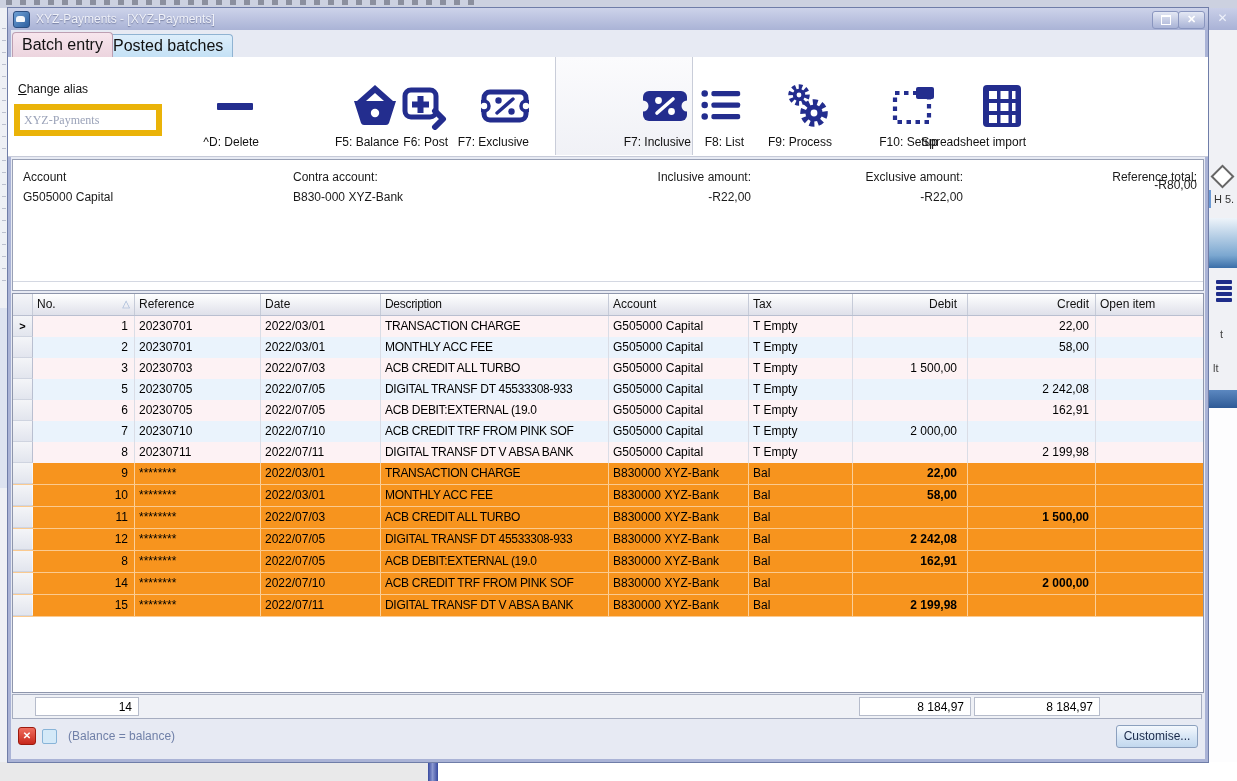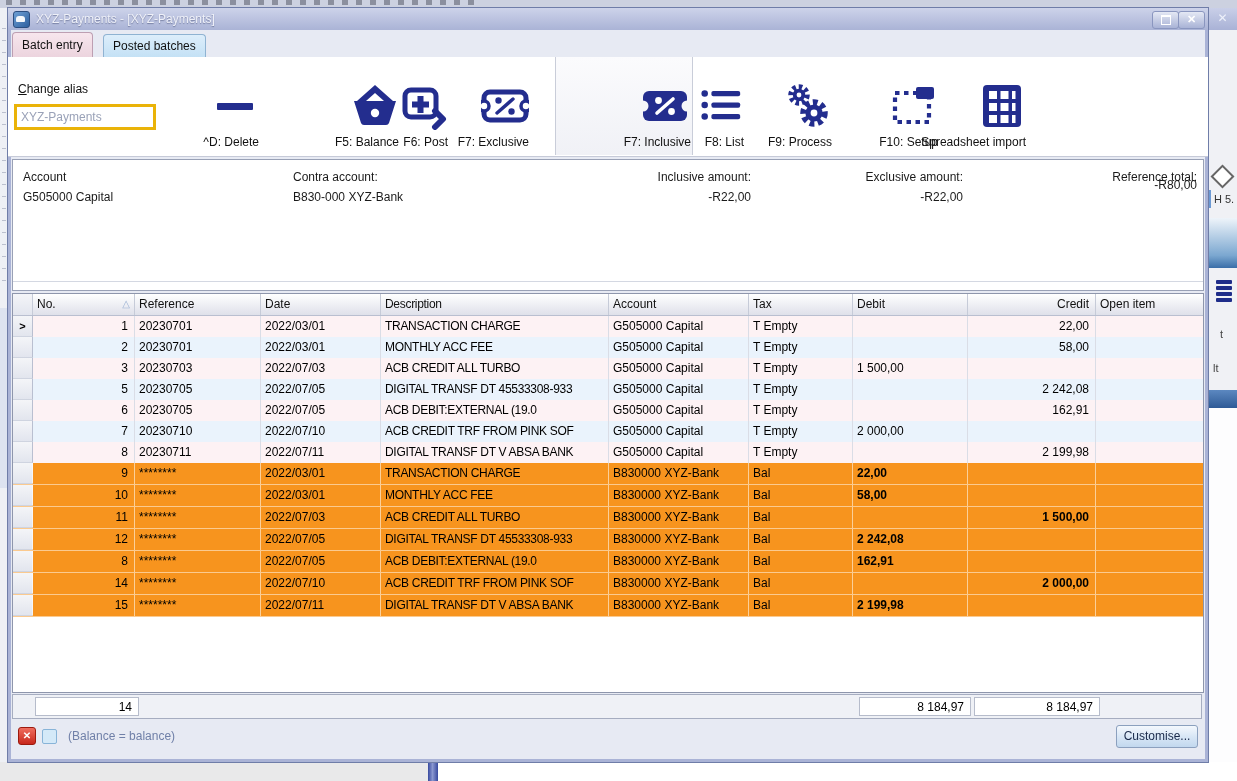--- a/index.html
+++ b/index.html
@@ -47,33 +47,33 @@
       background:#f4f7fb;border-radius:3px 3px 1px 1px}
   .title-text{color:#eef0f8;font-size:12px;text-shadow:0 1px 1px rgba(60,70,110,.5)}
   .win-btn{position:absolute;top:3px;width:25px;height:16px;border:1px solid #8a96bf;border-radius:3px;
       background:linear-gradient(#e4e8f4,#a9b3d6);color:#fff;text-align:center;
       font-size:10px;line-height:14px;font-weight:bold;cursor:default}
   .btn-restore{right:29px}
   .btn-close{right:3px;font-size:11px}
   .btn-restore i{display:inline-block;width:8px;height:7px;border:1px solid #fff;border-top-width:2px;margin-top:3px}
   
   .tabbar{position:absolute;left:0;top:22px;width:100%;height:27px;border-bottom:1px solid #c2c8da}
-  .tab{position:absolute;bottom:0;font-size:12px;color:#111;
+  .tab{position:absolute;bottom:0;font-size:16px;color:#111;
       border:1px solid #a9a3b8;border-bottom:none;border-radius:4px 4px 0 0;padding:0 9px;cursor:default}
   .tab-active{left:4px;height:24px;line-height:24px;z-index:2;
       background:linear-gradient(#f7e6ed,#ecd4de);border-color:#bd9fb2}
   .tab-inactive{left:95px;height:22px;line-height:22px;
       background:linear-gradient(#ddeefb,#c4e1f5);border-color:#8fb3d2}
   
   .toolbar{position:absolute;left:0;top:49px;width:100%;height:99px;background:#fff;
       border-bottom:1px solid #c6cad8}
   .alias-label{position:absolute;left:10px;top:25px;font-size:12px;color:#111}
   .alias-label u{text-decoration:underline}
-  .alias-input{position:absolute;left:6px;top:47px;width:128px;height:20px;border:3px solid #eab308;
-      background:#fff;color:#9aa2b8;font-size:12px;padding:0 4px;font-family:Liberation Sans, sans-serif}
+  .alias-input{position:absolute;left:6px;top:47px;width:128px;height:20px;border:6px solid #eab308;
+      background:#fff;color:#9aa2b8;font-size:12px;padding:0 4px;font-family:Liberation Serif, serif}
   .tool-btn{position:absolute;top:4px;height:92px;display:flex;flex-direction:column;
       align-items:flex-end;justify-content:flex-end;cursor:default}
   .tool-btn .ticon{height:58px;display:flex;align-items:center}
   .tool-btn .tlabel{font-size:12px;color:#111;white-space:nowrap;padding-bottom:4px}
   .tool-sel-panel{position:absolute;left:547px;top:0;width:136px;height:98px;
       background:linear-gradient(#fbfbfd,#f0f1f6);border-left:1px solid #c9cdd9;border-right:1px solid #c9cdd9}
   svg.nav{display:block}
   
   .summary{position:absolute;left:4px;top:151px;width:1190px;height:130px;background:#fff;
       border:1px solid #99a1b6;font-size:12px;color:#1a1a1a}
@@ -94,21 +94,21 @@
   .row.base{background:#fdf2f4}
   .row.alt{background:#eaf3fc}
   .row.contra{background:#f7941e;border-bottom:1px solid rgba(255,255,255,.5)}
   .row.contra .cell{border-right-color:rgba(255,255,255,.55)}
   .row.contra .c7,.row.contra .c8{font-weight:bold}
   .c0{flex:0 0 20px;padding-left:0 !important}
   .c1{flex:0 0 102px;text-align:right;padding-right:6px}
   .c2{flex:0 0 126px}.c3{flex:0 0 120px}
   .c4{flex:0 0 228px;letter-spacing:-.3px}
   .c5{flex:0 0 140px}.c6{flex:0 0 104px}
-  .c7{flex:0 0 115px;padding-right:10px}
+  .c7{flex:0 0 115px;text-align:right;padding-right:10px}
   .c8{flex:0 0 128px;text-align:right;padding-right:6px}
   .c9{flex:1 1 auto;border-right:none !important}
   .gh .c1{text-align:left;padding-left:4px;position:relative}
   .sort-tri{position:absolute;right:4px;top:0;color:#9db3d4;font-size:10px}
   .row .c0{background:linear-gradient(#f4f5f8,#e2e5ee);border-right:1px solid #b9bfd0;
       border-bottom:1px solid #cfd4e0;text-align:center;font-weight:bold;font-size:11px;color:#000}
   .gh .c0{background:linear-gradient(#f4f5f8,#e2e5ee)}
   
   .gfooter{position:absolute;left:4px;top:686px;width:1190px;height:25px;background:#eff1f6;
       border:1px solid #a6adc0;box-sizing:border-box}

